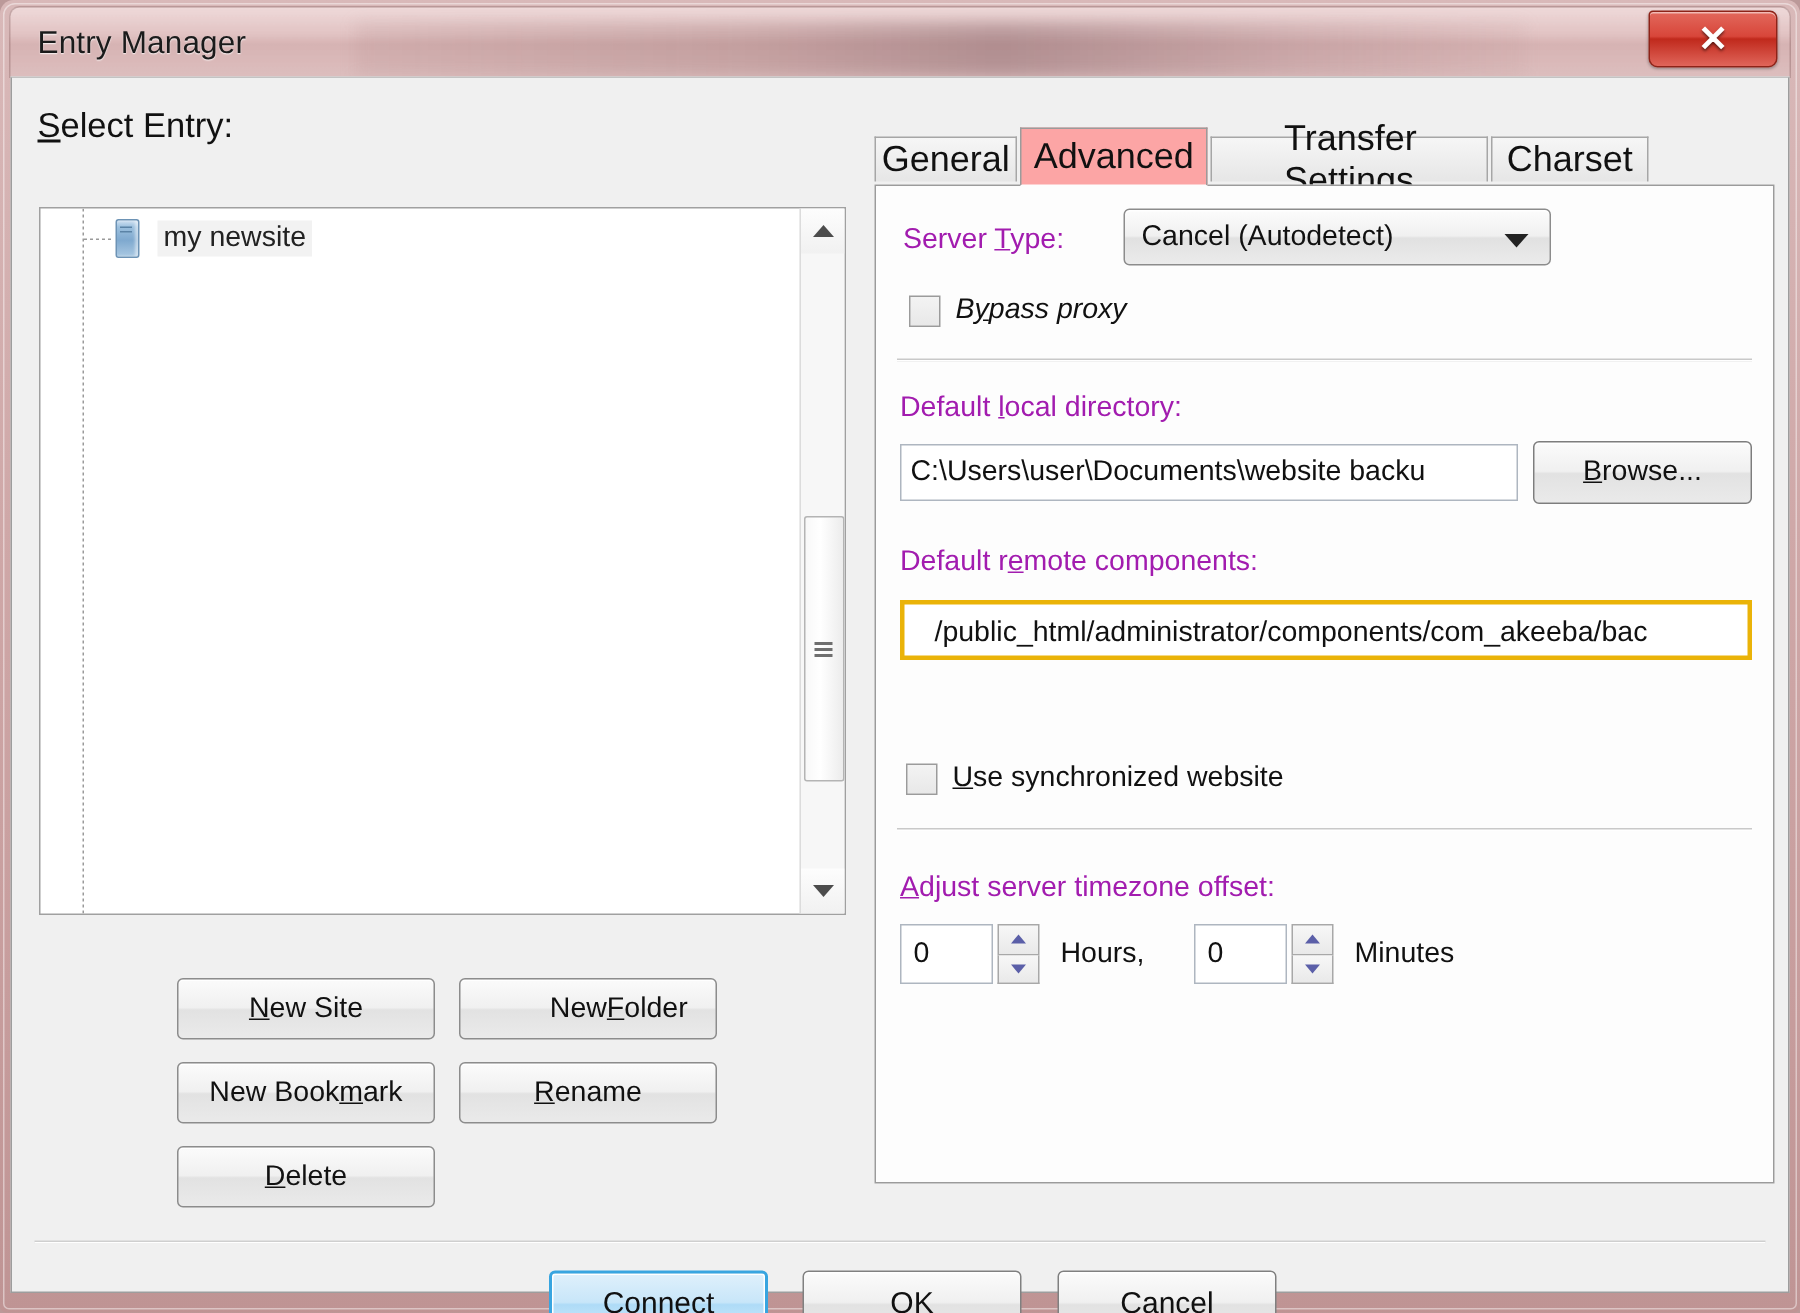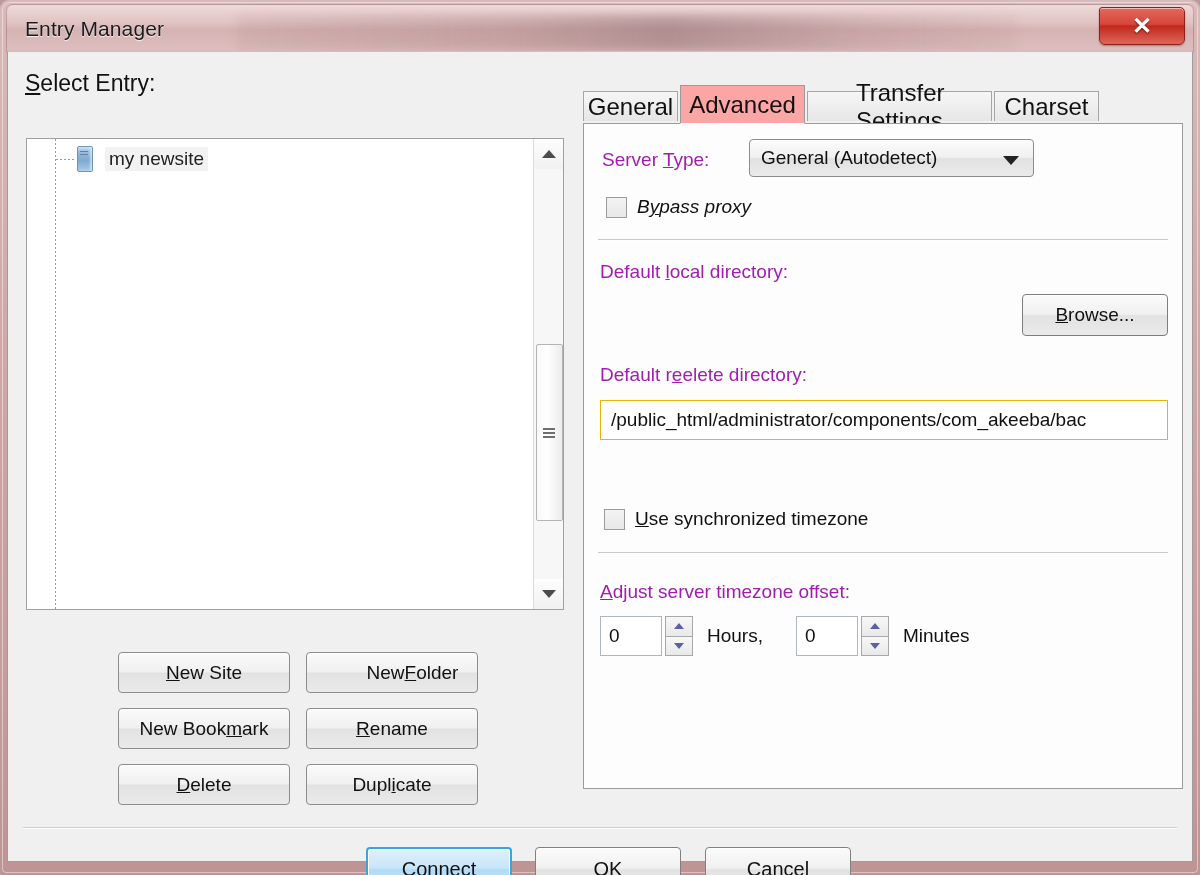--- a/index.html
+++ b/index.html
@@ -316,25 +316,25 @@
     box-sizing:border-box; cursor:pointer;
     box-shadow: inset 0 1px 0 #fff;
   }
 
   
   #lbl-remote-dir { left: 16px; top: 240px; }
   #input-remote-dir {
     position:absolute; left: 16px; top: 276px;
     width: 568px; height: 40px;
     background: #fff;
-    border: 1px solid #eab308;
+    border: 3px solid #eab308;
     box-shadow: inset 0 0 0 1px #ffffff;
     box-sizing: border-box;
     font-size: 19px; color: #111;
-    padding: 0 10px;
+    padding: 0 20px;
     line-height: 38px;
     overflow: hidden; white-space: nowrap;
     cursor: text;
   }
 
   
   #lbl-timezone { left: 16px; top: 457px; }
   .spin-group { position:absolute; display:flex; align-items:stretch; }
   .spin-input {
     width: 62px; height: 40px;
@@ -455,64 +455,60 @@
     <div class="btn" id="btn-rename">
         <span></span>
         <span class="ul">R</span>
         <span>ename</span>
       </div>
     <div class="btn" id="btn-delete">
         <span></span>
         <span class="ul">D</span>
         <span>elete</span>
       </div>
-    <div class="btn" id="btn-duplicate">
-        <span>Dupl</span>
-        <span class="ul">i</span>
-        <span>cate</span>
-      </div>
 
     <div id="tabs">
       <div class="tab" id="tab-general">General</div>
       <div class="tab active" id="tab-advanced">Advanced</div>
       <div class="tab" id="tab-transfer">Transfer Settings</div>
       <div class="tab" id="tab-charset">Charset</div>
     </div>
 
     <div id="tab-panel">
 
       <div class="field-label" id="lbl-server-type"><span>Server </span><span class="ul">T</span><span>ype:</span></div>
 
       <div id="server-type-select">
-        <div id="server-type-value">General (Autodetect)</div>
+        <div id="server-type-value">Cancel (Autodetect)</div>
         <div id="server-type-caret"></div>
       </div>
 
       <div class="cb-row" id="cb-bypass-proxy">
         <div class="checkbox"></div>
         <div class="cb-label"><span>B</span><span class="ul">y</span><span>pass proxy</span></div>
       </div>
 
       <div class="sep" id="sep-1"></div>
 
       <div class="field-label" id="lbl-local-dir"><span>Default </span><span class="ul">l</span><span>ocal directory:</span></div>
 
+      <div id="input-local-dir">C:\Users\user\Documents\website backu</div>
 
       <div id="btn-browse">
           <span class="ul">B</span>
           <span>rowse...</span>
         </div>
 
-      <div class="field-label" id="lbl-remote-dir"><span>Default r</span><span class="ul">e</span><span>elete directory:</span></div>
+      <div class="field-label" id="lbl-remote-dir"><span>Default r</span><span class="ul">e</span><span>mote components:</span></div>
 
       <div id="input-remote-dir">/public_html/administrator/components/com_akeeba/bac</div>
 
       <div class="cb-row" id="cb-sync-browsing">
         <div class="checkbox"></div>
-        <div class="cb-label"><span></span><span class="ul">U</span><span>se synchronized timezone</span></div>
+        <div class="cb-label"><span></span><span class="ul">U</span><span>se synchronized website</span></div>
       </div>
 
       <div class="sep" id="sep-2"></div>
 
       <div class="field-label" id="lbl-timezone"><span class="ul">A</span><span>djust server timezone offset:</span></div>
 
       <div class="spin-group" id="spin-hours">
         <div class="spin-input">0</div>
         <div class="spin-btns">
           <div class="spin-b up">

